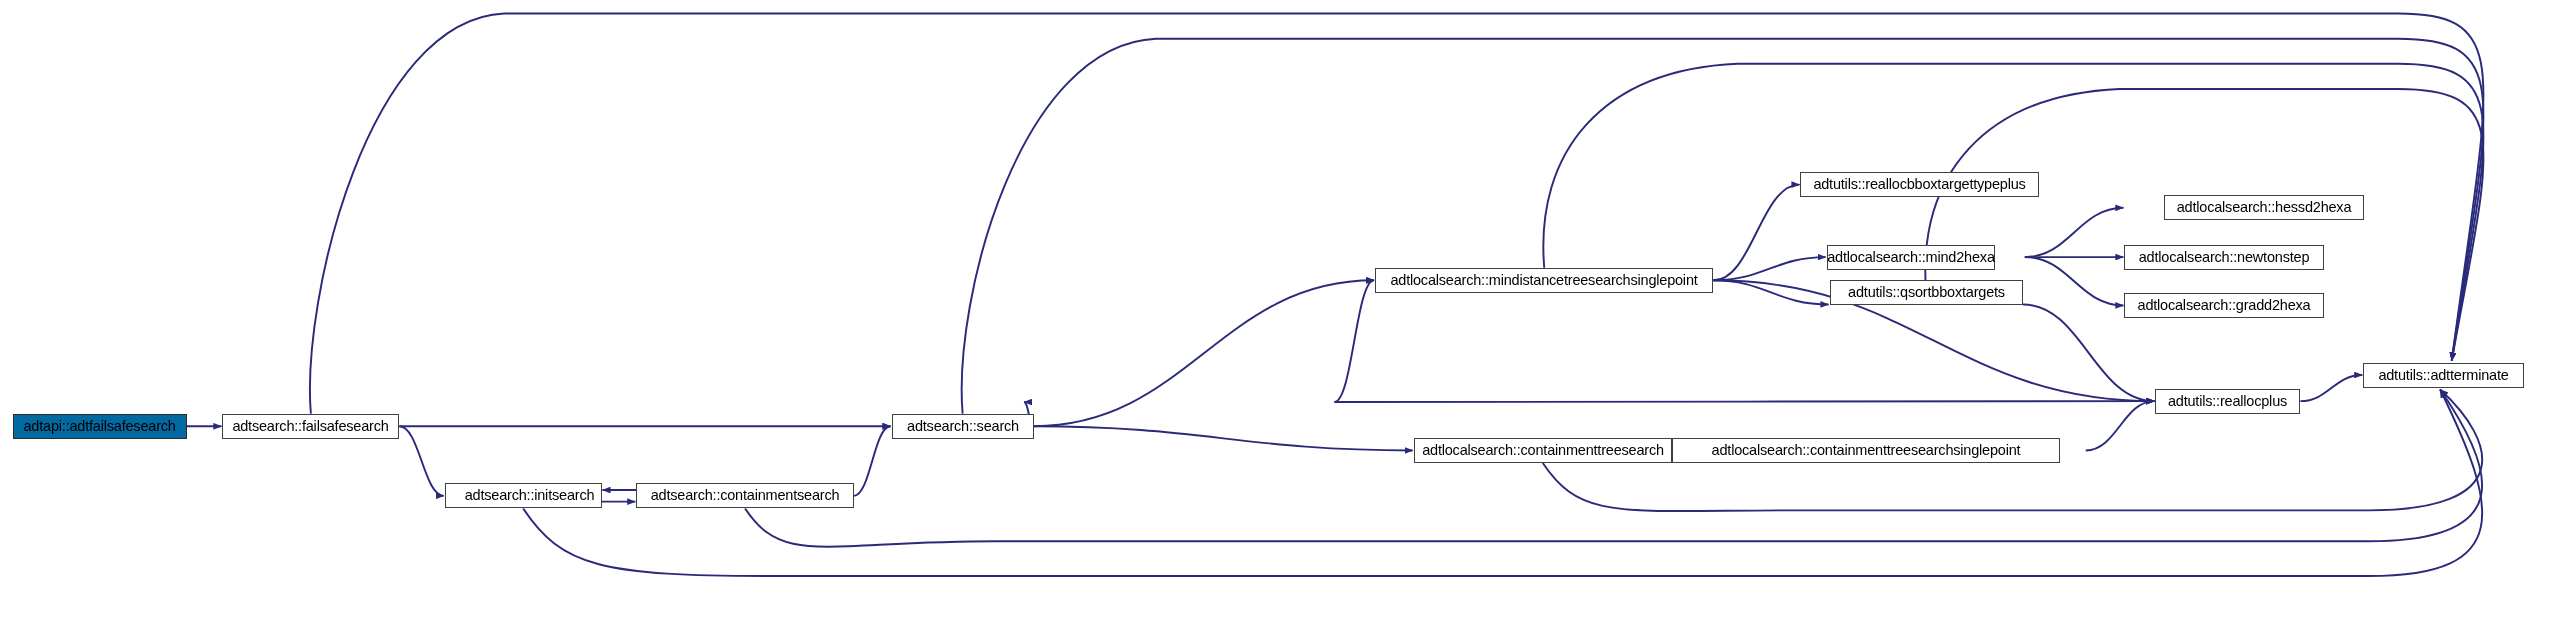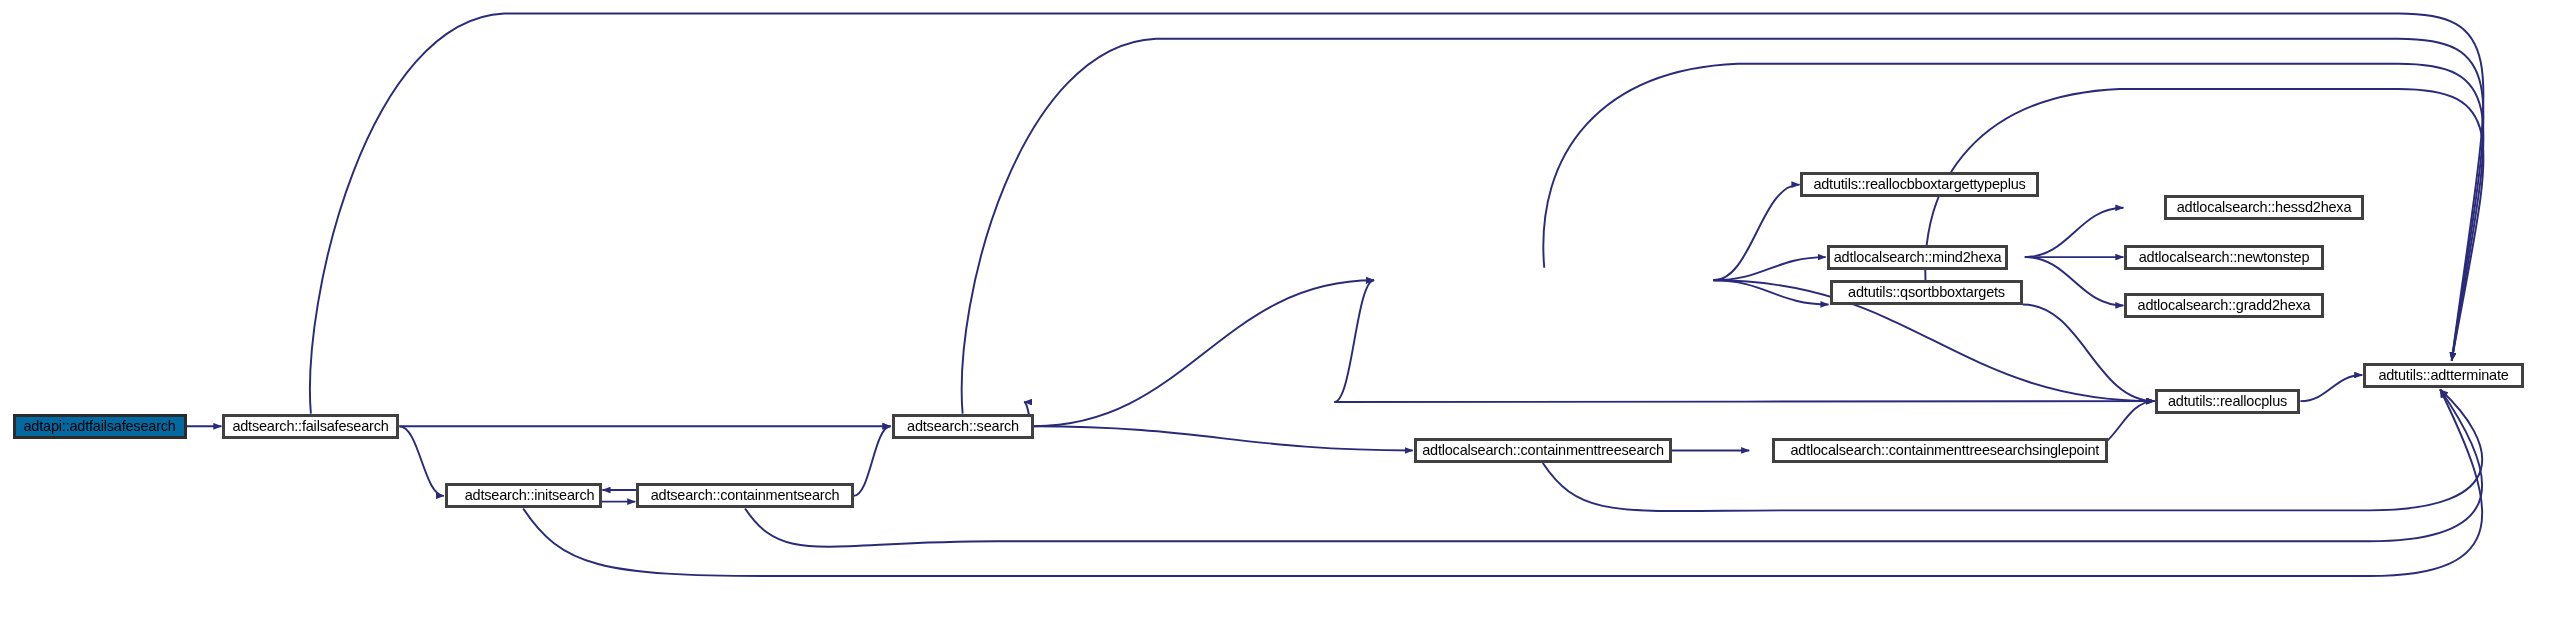--- a/index.html
+++ b/index.html
@@ -28,21 +28,21 @@
   #node-layer {
     position: absolute;
     left: 0;
     top: 0;
     width: 2576px;
     height: 636px;
   }
   .gnode {
     position: absolute;
     box-sizing: border-box;
-    border: 3px solid #404040;
+    border: 1px solid #404040;
     background: #ffffff;
     color: #000000;
     display: flex;
     align-items: center;
     justify-content: center;
     white-space: nowrap;
     font-size: 14.5px;
     line-height: 1;
     letter-spacing: -0.2px;
     height: 25px;
@@ -128,27 +128,30 @@
       </div>
       <div class="gnode" style="left: 636px; top: 483px; width: 218px;">
         <span class="nlabel">adtsearch::containmentsearch</span>
       </div>
       <div class="gnode" style="left: 892px; top: 414px; width: 142px;">
         <span class="nlabel">adtsearch::search</span>
       </div>
       <div class="gnode" style="left: 1414px; top: 438px; width: 258px;">
         <span class="nlabel">adtlocalsearch::containmenttreesearch</span>
       </div>
-      <div class="gnode" style="left: 1772px; top: 438px; width: 336px; justify-content: flex-end;">
+      <div class="gnode" style="left: 1672px; top: 438px; width: 388px;">
         <span class="nlabel">adtlocalsearch::containmenttreesearchsinglepoint</span>
+      </div>
+      <div class="gnode" style="left: 1375px; top: 268px; width: 338px;">
+        <span class="nlabel">adtlocalsearch::mindistancetreesearchsinglepoint</span>
       </div>
       <div class="gnode" style="left: 1800px; top: 172px; width: 239px;">
         <span class="nlabel">adtutils::reallocbboxtargettypeplus</span>
       </div>
-      <div class="gnode" style="left: 1827px; top: 245px; width: 181px;">
+      <div class="gnode" style="left: 1827px; top: 245px; width: 168px;">
         <span class="nlabel">adtlocalsearch::mind2hexa</span>
       </div>
       <div class="gnode" style="left: 1830px; top: 280px; width: 193px;">
         <span class="nlabel">adtutils::qsortbboxtargets</span>
       </div>
       <div class="gnode" style="left: 2124px; top: 195px; width: 200px; margin-left: 40px;">
         <span class="nlabel">adtlocalsearch::hessd2hexa</span>
       </div>
       <div class="gnode" style="left: 2124px; top: 245px; width: 200px;">
         <span class="nlabel">adtlocalsearch::newtonstep</span>

